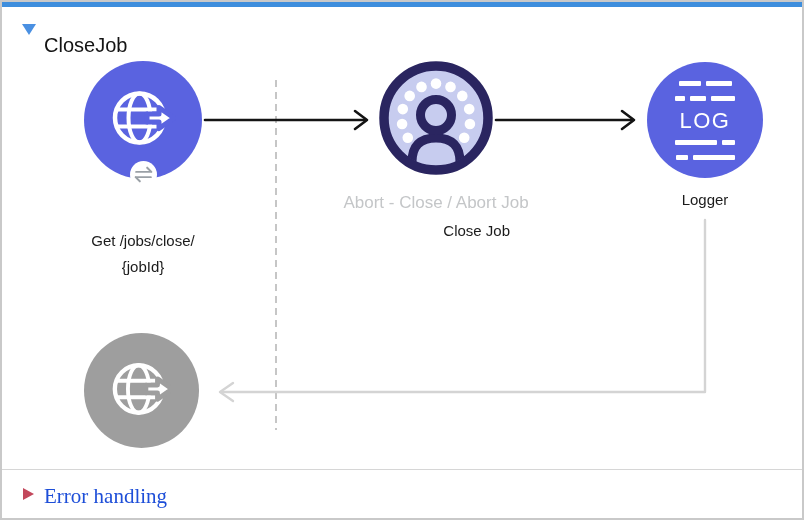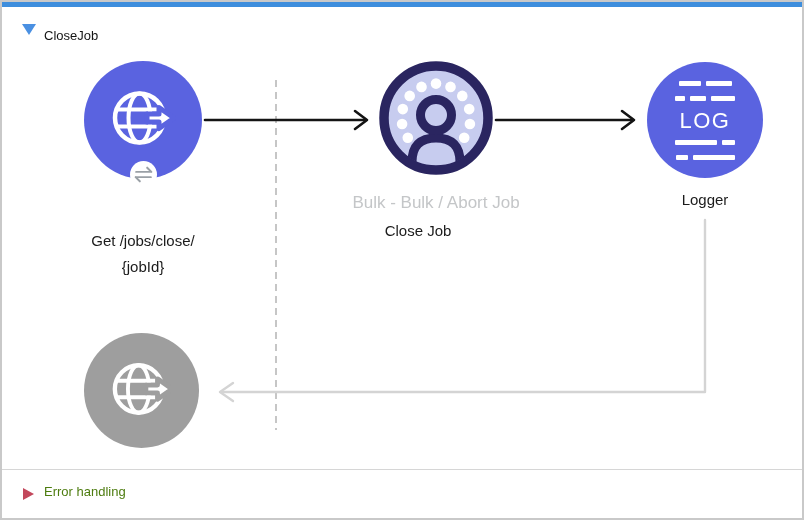--- a/index.html
+++ b/index.html
@@ -3,47 +3,47 @@
 <meta charset="utf-8">
 <style>
   html,body{margin:0;padding:0;background:#ffffff;font-family:"Liberation Sans",sans-serif;}
   .frame{
     position:relative;width:804px;height:520px;box-sizing:border-box;
     border:2px solid #C9C9C9;background:#ffffff;overflow:hidden;
   }
   .accent-bar{position:absolute;top:0;left:0;width:100%;height:5px;background:#3E8EDD;}
   .tri-down{position:absolute;left:20px;top:22px;width:0;height:0;
     border-left:7px solid transparent;border-right:7px solid transparent;border-top:11px solid #4A90E2;}
-  .flow-title{position:absolute;left:42px;top:26px;font-size:13px;color:#141414;}
+  .flow-title{position:absolute;left:42px;top:32px;font-size:20px;color:#141414;}
   .connectors{position:absolute;left:0;top:0;pointer-events:none;}
   .node{position:absolute;border-radius:50%;display:flex;align-items:center;justify-content:center;}
   .node-blue{background:#5A63E0;}
   .node-gray{background:#9E9E9E;}
   .listener-node{left:82px;top:59px;width:118px;height:118px;}
   .closejob-node{left:377px;top:61px;width:114px;height:114px;background:transparent;}
   .logger-node{left:645px;top:60px;width:116px;height:116px;}
   .response-node{left:82px;top:331px;width:115px;height:115px;}
   .badge{position:absolute;left:128px;top:159px;width:27px;height:27px;border-radius:50%;
     background:#ffffff;display:flex;align-items:center;justify-content:center;}
   .lbl{position:absolute;text-align:center;}
   .lbl-muted{color:#C4C6C8;font-size:17px;}
   .lbl-dark{color:#1b1b1b;font-size:15px;}
   .listener-type{left:51px;top:190px;width:180px;}
   .listener-caption{left:41px;top:226px;width:200px;line-height:26px;}
   .closejob-type{left:294px;top:191px;width:280px;}
-  .closejob-caption{left:336px;top:220px;width:160px;}
+  .closejob-caption{left:348px;top:220px;width:160px;text-align:right;}
   .logger-caption{left:623px;top:189px;width:160px;}
   .log-icon{display:flex;flex-direction:column;gap:10px;align-items:center;width:59px;}
   .lrow{display:flex;gap:5px;}
   .lrow i{display:block;height:5px;background:#ffffff;border-radius:1px;}
   .ltext{color:#ffffff;font-size:22px;line-height:19px;letter-spacing:1.5px;align-self:center;font-weight:400;}
   .divider{position:absolute;left:0;right:0;top:467px;height:1px;background:#D6D6D6;}
   .tri-right{position:absolute;left:21px;top:486px;width:0;height:0;
     border-top:6.5px solid transparent;border-bottom:6.5px solid transparent;border-left:11px solid #C3485C;}
-  .error-label{position:absolute;left:42px;top:482px;font-size:13px;color:#4d7c0f;}
+  .error-label{position:absolute;left:42px;top:482px;font-size:21px;color:#1d4ed8;font-family:Liberation Serif, serif;}
 </style>
 </head>
 <body>
 
 <div class="frame">
   <div class="accent-bar"></div>
 
   <div class="tri-down"></div>
   <div class="flow-title">CloseJob</div>
 
@@ -112,21 +112,21 @@
           <circle cx="14.5" cy="-31.1" r="5.3"></circle>
           <circle cx="26.3" cy="-22.1" r="5.3"></circle>
           <circle cx="33.2" cy="-8.9" r="5.3"></circle>
           <circle cx="33.9" cy="6.0" r="5.3"></circle>
           <circle cx="28.2" cy="19.7" r="5.3"></circle>
         </g>
         <circle r="52" fill="none" stroke="#2A2560" stroke-width="9.5"></circle>
       </svg>
     </span>
   </div>
-  <div class="lbl lbl-muted closejob-type">Bulk - Bulk / Abort Job</div>
+  <div class="lbl lbl-muted closejob-type">Abort - Close / Abort Job</div>
   <div class="lbl lbl-dark closejob-caption">Close Job</div>
 
   <div class="node node-blue logger-node">
     <div class="log-icon">
       <div class="lrow">
           <i style="width:22px"></i>
           <i style="width:26px"></i>
         </div>
       <div class="lrow">
           <i style="width:10px"></i>

